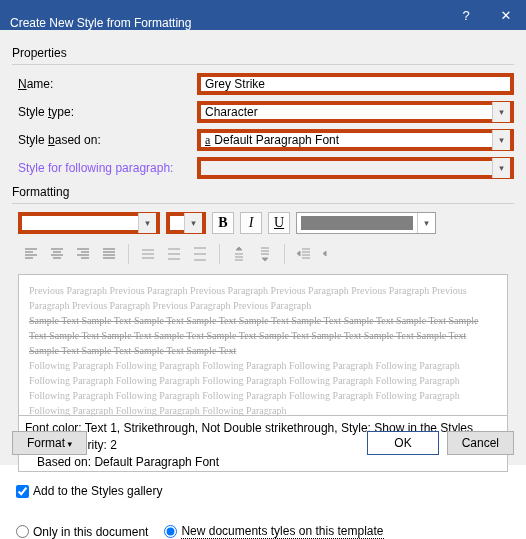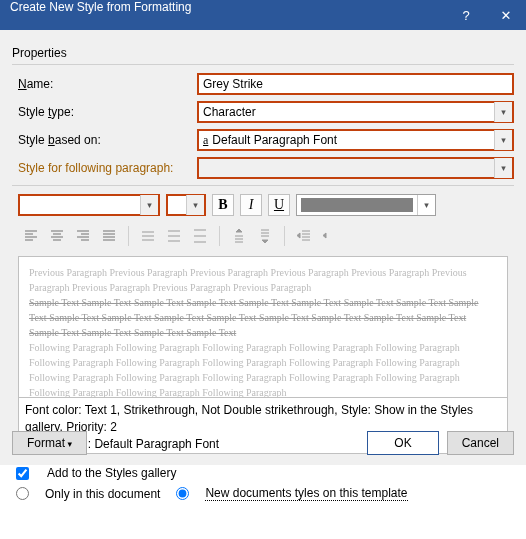--- a/index.html
+++ b/index.html
@@ -1,36 +1,36 @@
 <!DOCTYPE html>
 <html><head>
 <meta charset="utf-8">
 <style>
 * { box-sizing: border-box; margin: 0; padding: 0; }
 body { font-family: "Segoe UI", Tahoma, sans-serif; font-size: 12px; background: #fff; width: 526px; height: 539px; overflow: hidden; }
 
-.titlebar { background: #2b579a; color: #fff; height: 30px; display: flex; align-items: flex-start; padding: 0 0 0 10px; font-size: 12px; }
+.titlebar { background: #2b579a; color: #fff; height: 30px; display: flex; align-items: flex-end; padding: 0 0 0 10px; font-size: 12px; }
 .titlebar .title { flex: 1; }
 .titlebar .tbtn { width: 40px; height: 30px; display: flex; align-items: center; justify-content: center; font-size: 13px; }
 
 .content { padding: 16px 12px 0 12px; background: #f0f0f0; height: 435px; position: relative; }
 
 .section-label { font-size: 12px; margin-bottom: 4px; display: block; }
 
 .row { display: flex; align-items: center; margin-bottom: 6px; }
 .row .lbl { width: 185px; padding-left: 6px; }
 .row .lbl .ul { text-decoration: underline; }
 .row .ctrl { flex: 1; }
 
-input[type=text], .combo { height: 22px; border: 2px solid #c2410c; background: #fff; font-family: inherit; font-size: 12px; padding: 0 4px; width: 100%; }
+input[type=text], .combo { height: 22px; border: 4px solid #c2410c; background: #fff; font-family: inherit; font-size: 12px; padding: 0 4px; width: 100%; }
 .combo { display: flex; align-items: center; position: relative; padding: 0 0 0 4px; justify-content: space-between; }
 .combo .val { flex: 1; white-space: nowrap; overflow: hidden; }
 .combo .arrow { width: 18px; height: 20px; display: flex; align-items: center; justify-content: center; border-left: 1px solid #ccc; background: #f0f0f0; font-size: 9px; color: #555; }
 .combo.disabled { background: #f0f0f0; color: #888; }
-.lbl.disabled { color: #a16207; }
+.lbl.disabled { color: #8b5cf6; }
 
 hr.div { border: none; border-top: 1px solid #d0d0d0; margin: 2px 0 8px 0; }
 
 .fmt-row1 { display: flex; align-items: center; gap: 6px; margin-bottom: 8px; padding-left: 6px; }
 .font-combo { width: 142px; }
 .size-combo { width: 40px; }
 .fmt-btn { width: 22px; height: 22px; border: 1px solid #c0c0c0; background: #fdfdfd; display: flex; align-items: center; justify-content: center; font-family: "Times New Roman", serif; font-size: 14px; }
 .color-combo { width: 140px; display: flex; align-items: center; border: 1px solid #a0a0a0; height: 22px; background: #fff; }
 .color-sw { width: 112px; height: 14px; background: #808080; margin: 0 4px; }
 .color-arr { width: 18px; height: 20px; display: flex; align-items: center; justify-content: center; border-left: 1px solid #ccc; font-size: 9px; color: #555; }
@@ -38,25 +38,25 @@
 .fmt-row2 { display: flex; align-items: center; gap: 0; margin-bottom: 8px; padding-left: 6px; }
 .tb { width: 26px; height: 24px; display: flex; align-items: center; justify-content: center; opacity: 0.35; }
 .tb svg { width: 16px; height: 16px; }
 .vsep { width: 1px; height: 20px; background: #d0d0d0; margin: 0 6px; }
 
 .preview { border: 1px solid #c0c0c0; background: #fff; height: 142px; margin: 0 6px 0 6px; padding: 8px 10px; font-family: "Times New Roman", serif; font-size: 10px; color: #bbb; line-height: 1.5; overflow: hidden; }
 .preview .strike { text-decoration: line-through; color: #999; }
 
 .desc { border: 1px solid #c0c0c0; border-top: none; background: #fff; margin: 0 6px 12px 6px; padding: 4px 6px; font-size: 12px; line-height: 1.4; height: 56px; }
 
-.chkrow { display: flex; align-items: center; padding-left: 4px; margin-bottom: 6px; gap: 16px; }
+.chkrow { display: flex; align-items: center; padding-left: 4px; margin-bottom: 6px; gap: 2px; }
 .chkrow input { margin-right: 2px; }
 .dotted-u { border-bottom: 1px dotted #000; }
 .radiorow { display: flex; align-items: center; padding-left: 4px; gap: 16px; }
-.radiorow label { display: flex; align-items: center; gap: 16px; }
+.radiorow label { display: flex; align-items: center; gap: 4px; margin-top: 20px; }
 
 .footer { position: absolute; bottom: 10px; left: 12px; right: 12px; display: flex; align-items: center; }
 .btn { height: 24px; border: 1px solid #adadad; background: #e1e1e1; font-family: inherit; font-size: 12px; padding: 0 14px; cursor: default; }
 .btn.primary { border: 1px solid #2b579a; background: #fff; padding: 0 26px; }
 .spacer { flex: 1; }
 .format-btn::after { content: " \25BE"; font-size: 9px; }
 </style>
 </head>
 <body>
 
@@ -97,20 +97,21 @@
   <div class="row">
     <div class="lbl disabled">Style for following paragraph:</div>
     <div class="ctrl">
       <div class="combo disabled">
         <span class="val"></span>
         <span class="arrow">▾</span>
       </div>
     </div>
   </div>
 
+  <span class="section-label">Formatting</span>
   <hr class="div">
 
   <div class="fmt-row1">
     <div class="combo font-combo">
         <span class="val"></span>
         <span class="arrow">▾</span>
       </div>
     <div class="combo size-combo">
         <span class="val"></span>
         <span class="arrow">▾</span>

